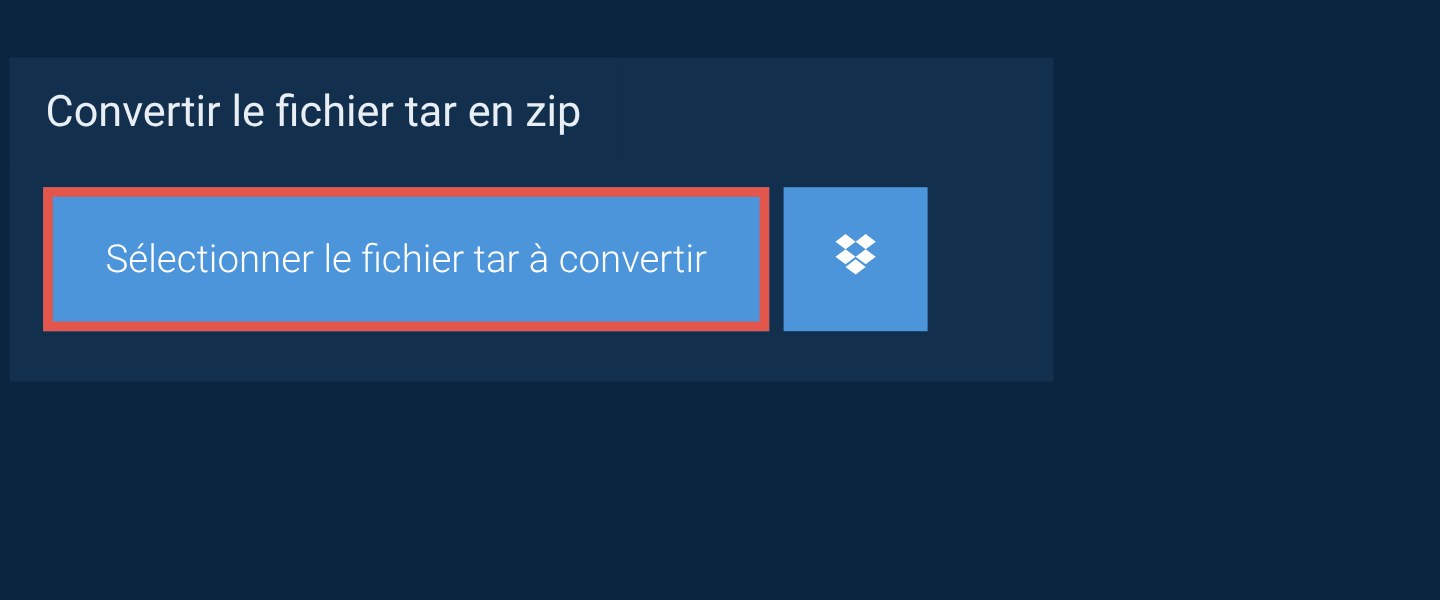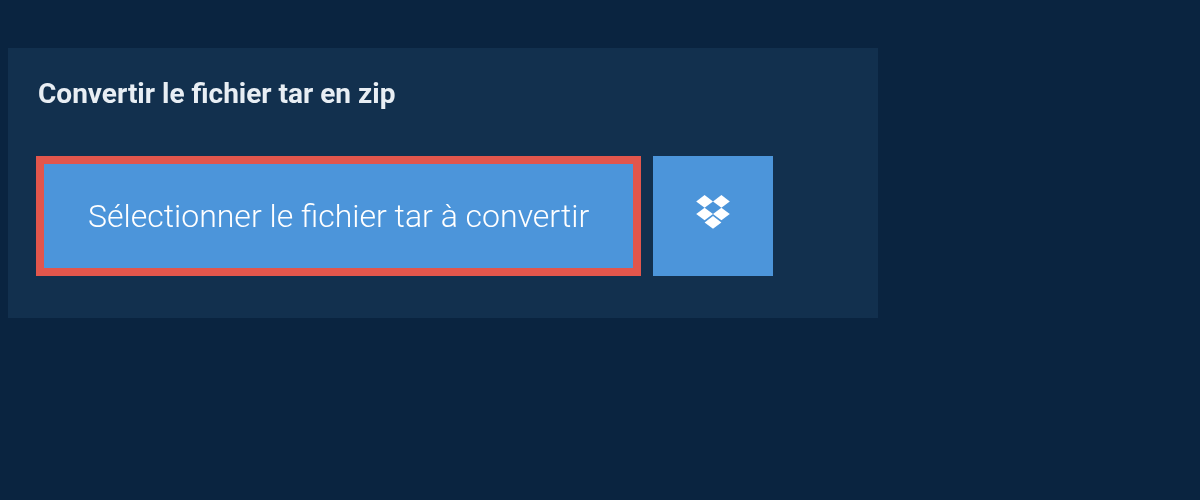--- a/index.html
+++ b/index.html
@@ -21,22 +21,22 @@
     .title-tab {
       position: absolute;
       left: 0;
       top: 0;
       height: 90px;
       padding: 0 30px;
       display: flex;
       align-items: center;
       background: #12304e;
       color: #e8eef4;
-      font-size: 28px;
-      font-weight: 700;
+      font-size: 36px;
+      font-weight: 400;
     }
     .button-row {
       position: absolute;
       left: 28px;
       top: 108px;
       display: flex;
       gap: 12px;
       align-items: stretch;
     }
     .select-button {

